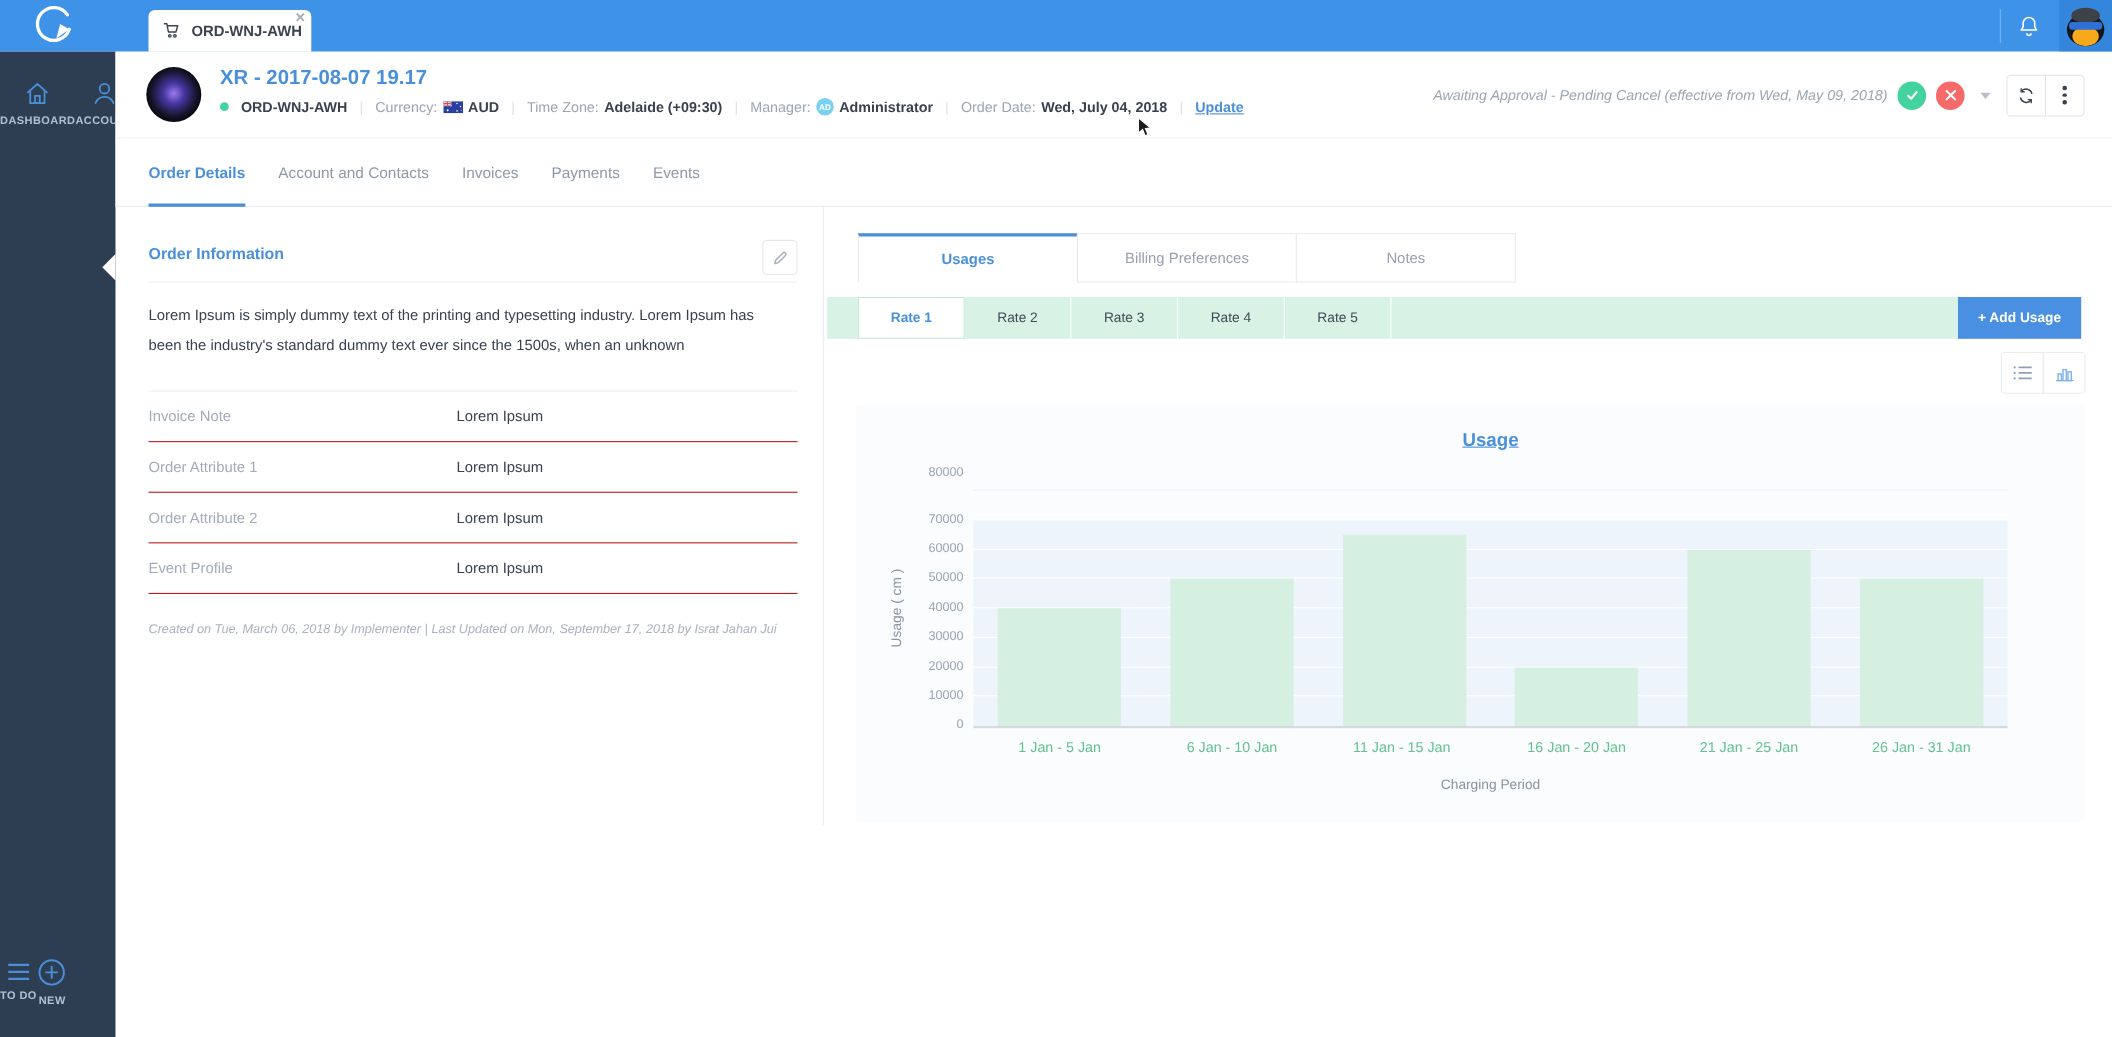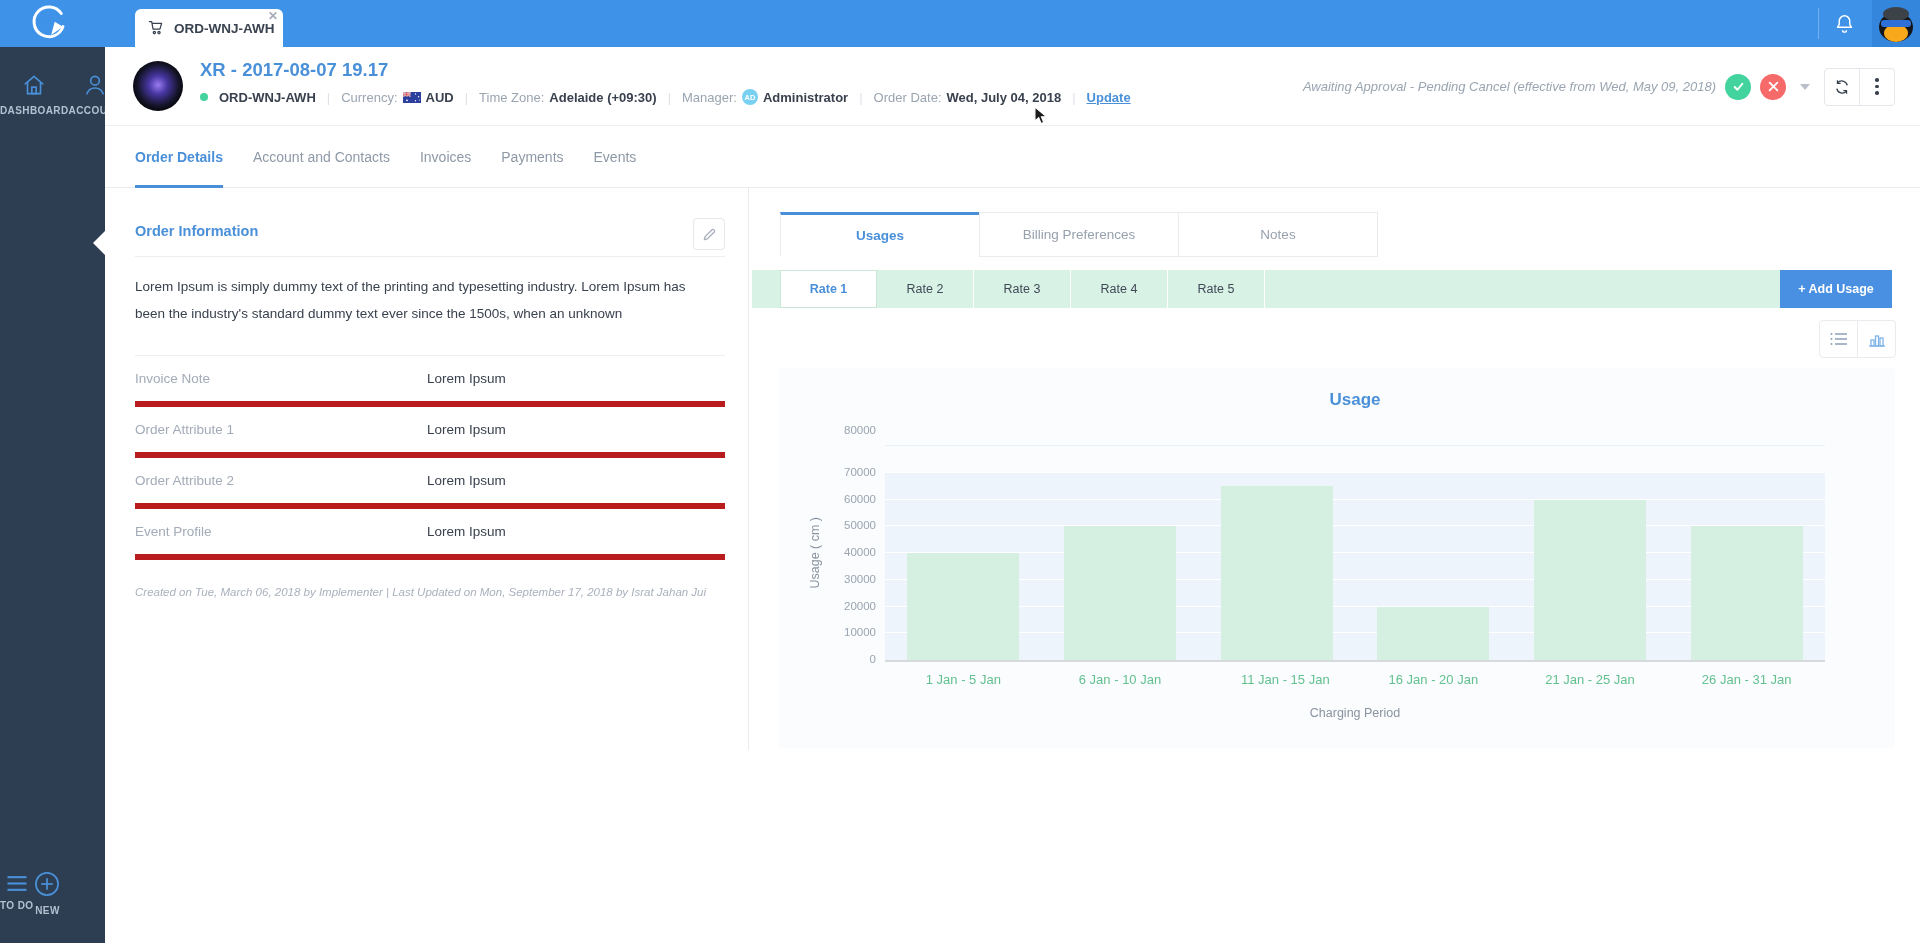--- a/index.html
+++ b/index.html
@@ -72,21 +72,21 @@
   .ptab.active::after{content:"";position:absolute;left:15px;right:15px;bottom:-1px;height:3px;background:#4a90d9;}
 
   
   .left-panel{position:absolute;left:135px;top:188px;width:590px;}
   .section-head{margin-top:34px;padding-bottom:16px;border-bottom:1px solid #eceef1;}
   .section-title{font-size:14.5px;font-weight:700;color:#4a90d9;}
   .edit-btn{position:absolute;right:0;top:30px;width:32px;height:32px;border:1px solid #e4e7eb;border-radius:4px;
             background:#fff;display:flex;align-items:center;justify-content:center;cursor:pointer;color:#a6aeba;padding:0;}
   .desc{margin:16px 0 0 0;width:575px;font-size:13.5px;line-height:27px;color:#39414e;}
   .fields{margin-top:28px;border-top:1px solid #eceef1;}
-  .frow{display:flex;align-items:center;padding:15px 0;border-bottom:6px solid #b91c1c;font-size:13.5px;gap:12px;}
+  .frow{display:flex;align-items:center;padding:15px 0;border-bottom:1px solid #b91c1c;font-size:13.5px;}
   .frow .fl{width:280px;color:#a3abb8;}
   .frow .fv{color:#39414e;font-weight:500;}
   .audit{margin-top:26px;font-size:11.5px;font-style:italic;color:#a9b1bd;}
   .vdivider{position:absolute;left:748px;top:188px;width:1px;height:562px;background:#e9ebee;}
 
   
   .usage-tabs{position:absolute;left:780px;top:212px;height:45px;display:flex;}
   .utab{width:200px;box-sizing:border-box;border:1px solid #e9ebee;margin-left:-1px;background:#fff;
         display:flex;align-items:center;justify-content:center;font-size:13.5px;color:#97a1ae;cursor:pointer;}
   .utab:first-child{margin-left:0;}
@@ -100,21 +100,21 @@
              color:#fff;font-size:12.5px;font-weight:700;cursor:pointer;font-family:"Liberation Sans",sans-serif;}
   .view-toggle{position:absolute;left:1819px;top:320px;display:flex;}
   .vt-btn{width:37px;height:36px;background:#fff;border:1px solid #e9ebee;margin-left:-1px;
           display:flex;align-items:center;justify-content:center;cursor:pointer;}
   .vt-btn:first-child{border-radius:4px 0 0 4px;margin-left:0;}
   .vt-btn:last-child{border-radius:0 4px 4px 0;}
 
   
   .chart-card{position:absolute;left:778px;top:368px;width:1117px;height:380px;background:#fafcfe;border-radius:4px;}
   .chart-title{position:absolute;left:107px;top:22px;width:940px;text-align:center;
-               font-size:17px;font-weight:700;color:#4a90d9;}
+               font-size:17px;font-weight:700;color:#4a90d9;text-decoration:underline;}
   .y-title{position:absolute;left:30px;top:78px;height:214px;display:flex;align-items:center;}
   .y-title span{writing-mode:vertical-rl;transform:rotate(180deg);font-size:12.5px;color:#8a93a0;}
   .ytick{position:absolute;left:36px;width:62px;text-align:right;font-size:11.5px;color:#9ba4b0;}
   .plot{position:absolute;left:107px;top:78px;width:940px;height:214px;border-bottom:2px solid #d6dade;}
   .band{position:absolute;left:0;right:0;bottom:0;}
   .gridline{position:absolute;left:0;right:0;height:1px;}
   .bar{position:absolute;bottom:0;width:112px;}
   .xlab{position:absolute;top:304px;text-align:center;font-size:13px;color:#63c08f;}
   .x-title{position:absolute;left:107px;top:338px;width:940px;text-align:center;font-size:12.5px;color:#8a93a0;}
 
@@ -410,21 +410,21 @@
       <div class="bar" style="left: 22.3333px; height: 107px; background: rgb(213, 239, 224);"></div>
       <div class="bar" style="left: 179px; height: 133.75px; background: rgb(213, 239, 224);"></div>
       <div class="bar" style="left: 335.667px; height: 173.875px; background: rgb(213, 239, 224);"></div>
       <div class="bar" style="left: 492.333px; height: 53.5px; background: rgb(213, 239, 224);"></div>
       <div class="bar" style="left: 649px; height: 160.5px; background: rgb(213, 239, 224);"></div>
       <div class="bar" style="left: 805.667px; height: 133.75px; background: rgb(213, 239, 224);"></div>
     </div>
   <div>
       <div class="xlab" style="left: 107px; width: 156.667px; color: rgb(99, 192, 143);">1 Jan - 5 Jan</div>
       <div class="xlab" style="left: 263.667px; width: 156.667px; color: rgb(99, 192, 143);">6 Jan - 10 Jan</div>
-      <div class="xlab" style="left: 429px; width: 156.667px; color: rgb(99, 192, 143);">11 Jan - 15 Jan</div>
+      <div class="xlab" style="left: 418px; width: 156.667px; color: rgb(99, 192, 143);">11 Jan - 15 Jan</div>
       <div class="xlab" style="left: 577px; width: 156.667px; color: rgb(99, 192, 143);">16 Jan - 20 Jan</div>
       <div class="xlab" style="left: 733.667px; width: 156.667px; color: rgb(99, 192, 143);">21 Jan - 25 Jan</div>
       <div class="xlab" style="left: 890.333px; width: 156.667px; color: rgb(99, 192, 143);">26 Jan - 31 Jan</div>
     </div>
   <div class="x-title">Charging Period</div>
 </div>
 
 <div class="cursor">
   <svg width="15" height="20" viewBox="0 0 12 18">
       <path d="M1 1 L1 13.5 L4.4 10.6 L6.5 15.8 L8.9 14.8 L6.8 9.7 L11 9.4 Z" fill="#1a1a1a" stroke="#fff" stroke-width="1"></path>

